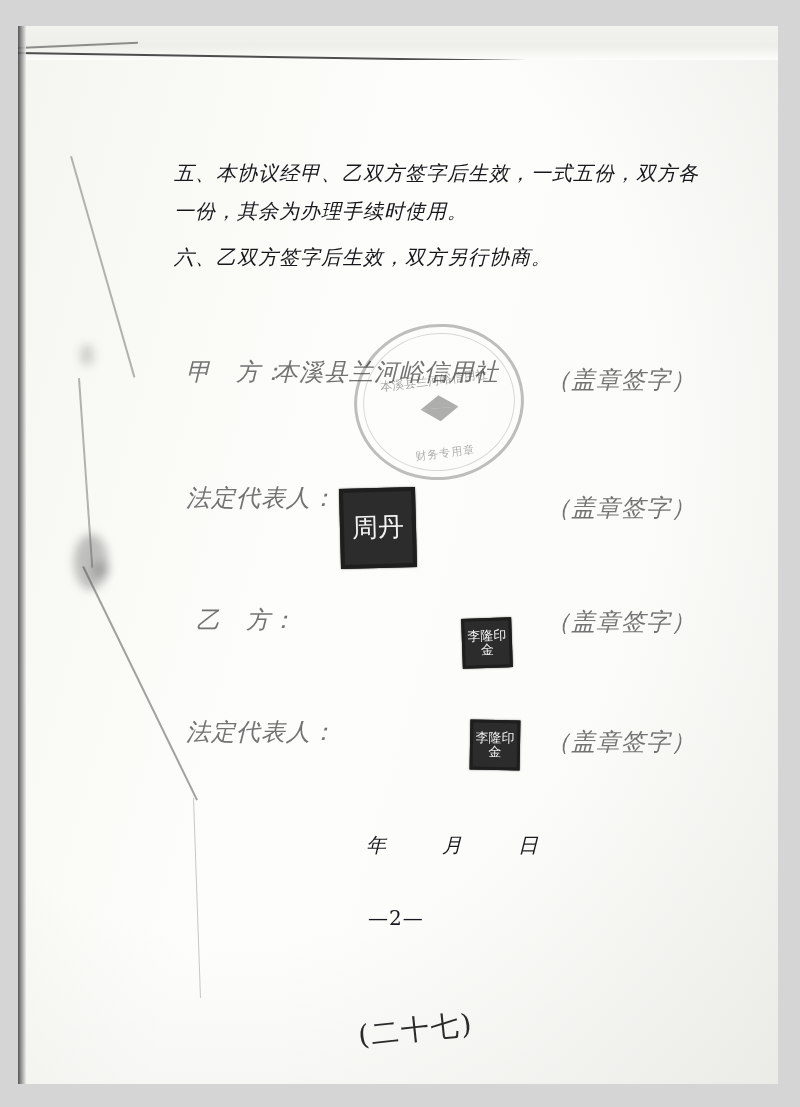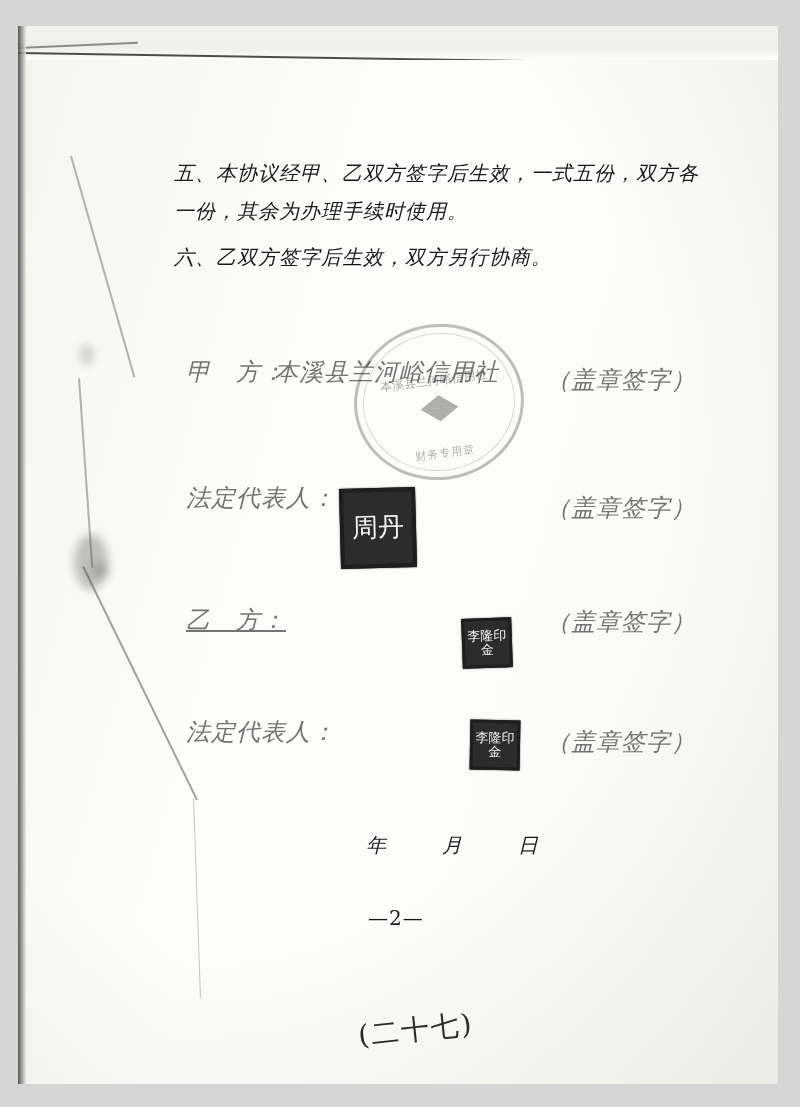--- a/index.html
+++ b/index.html
@@ -134,21 +134,21 @@
   .sig-label { position: absolute; }
   .sig-note  { position: absolute; }
 
   .r1-label { left: 168px; top: 330px; }
   .r1-value { left: 256px; top: 330px; }
   .r1-note  { left: 528px; top: 338px; }
 
   .r2-label { left: 168px; top: 456px; }
   .r2-note  { left: 528px; top: 466px; }
 
-  .r3-label { left: 168px; top: 578px; text-decoration: underline; }
+  .r3-label { left: 178px; top: 578px; }
   .r3-note  { left: 528px; top: 580px; }
 
   .r4-label { left: 168px; top: 690px; }
   .r4-note  { left: 528px; top: 700px; }
 
   .date-line {
     position: absolute;
     left: 348px;
     top: 806px;
     font-family: "DejaVu Serif", "Liberation Serif", serif;

